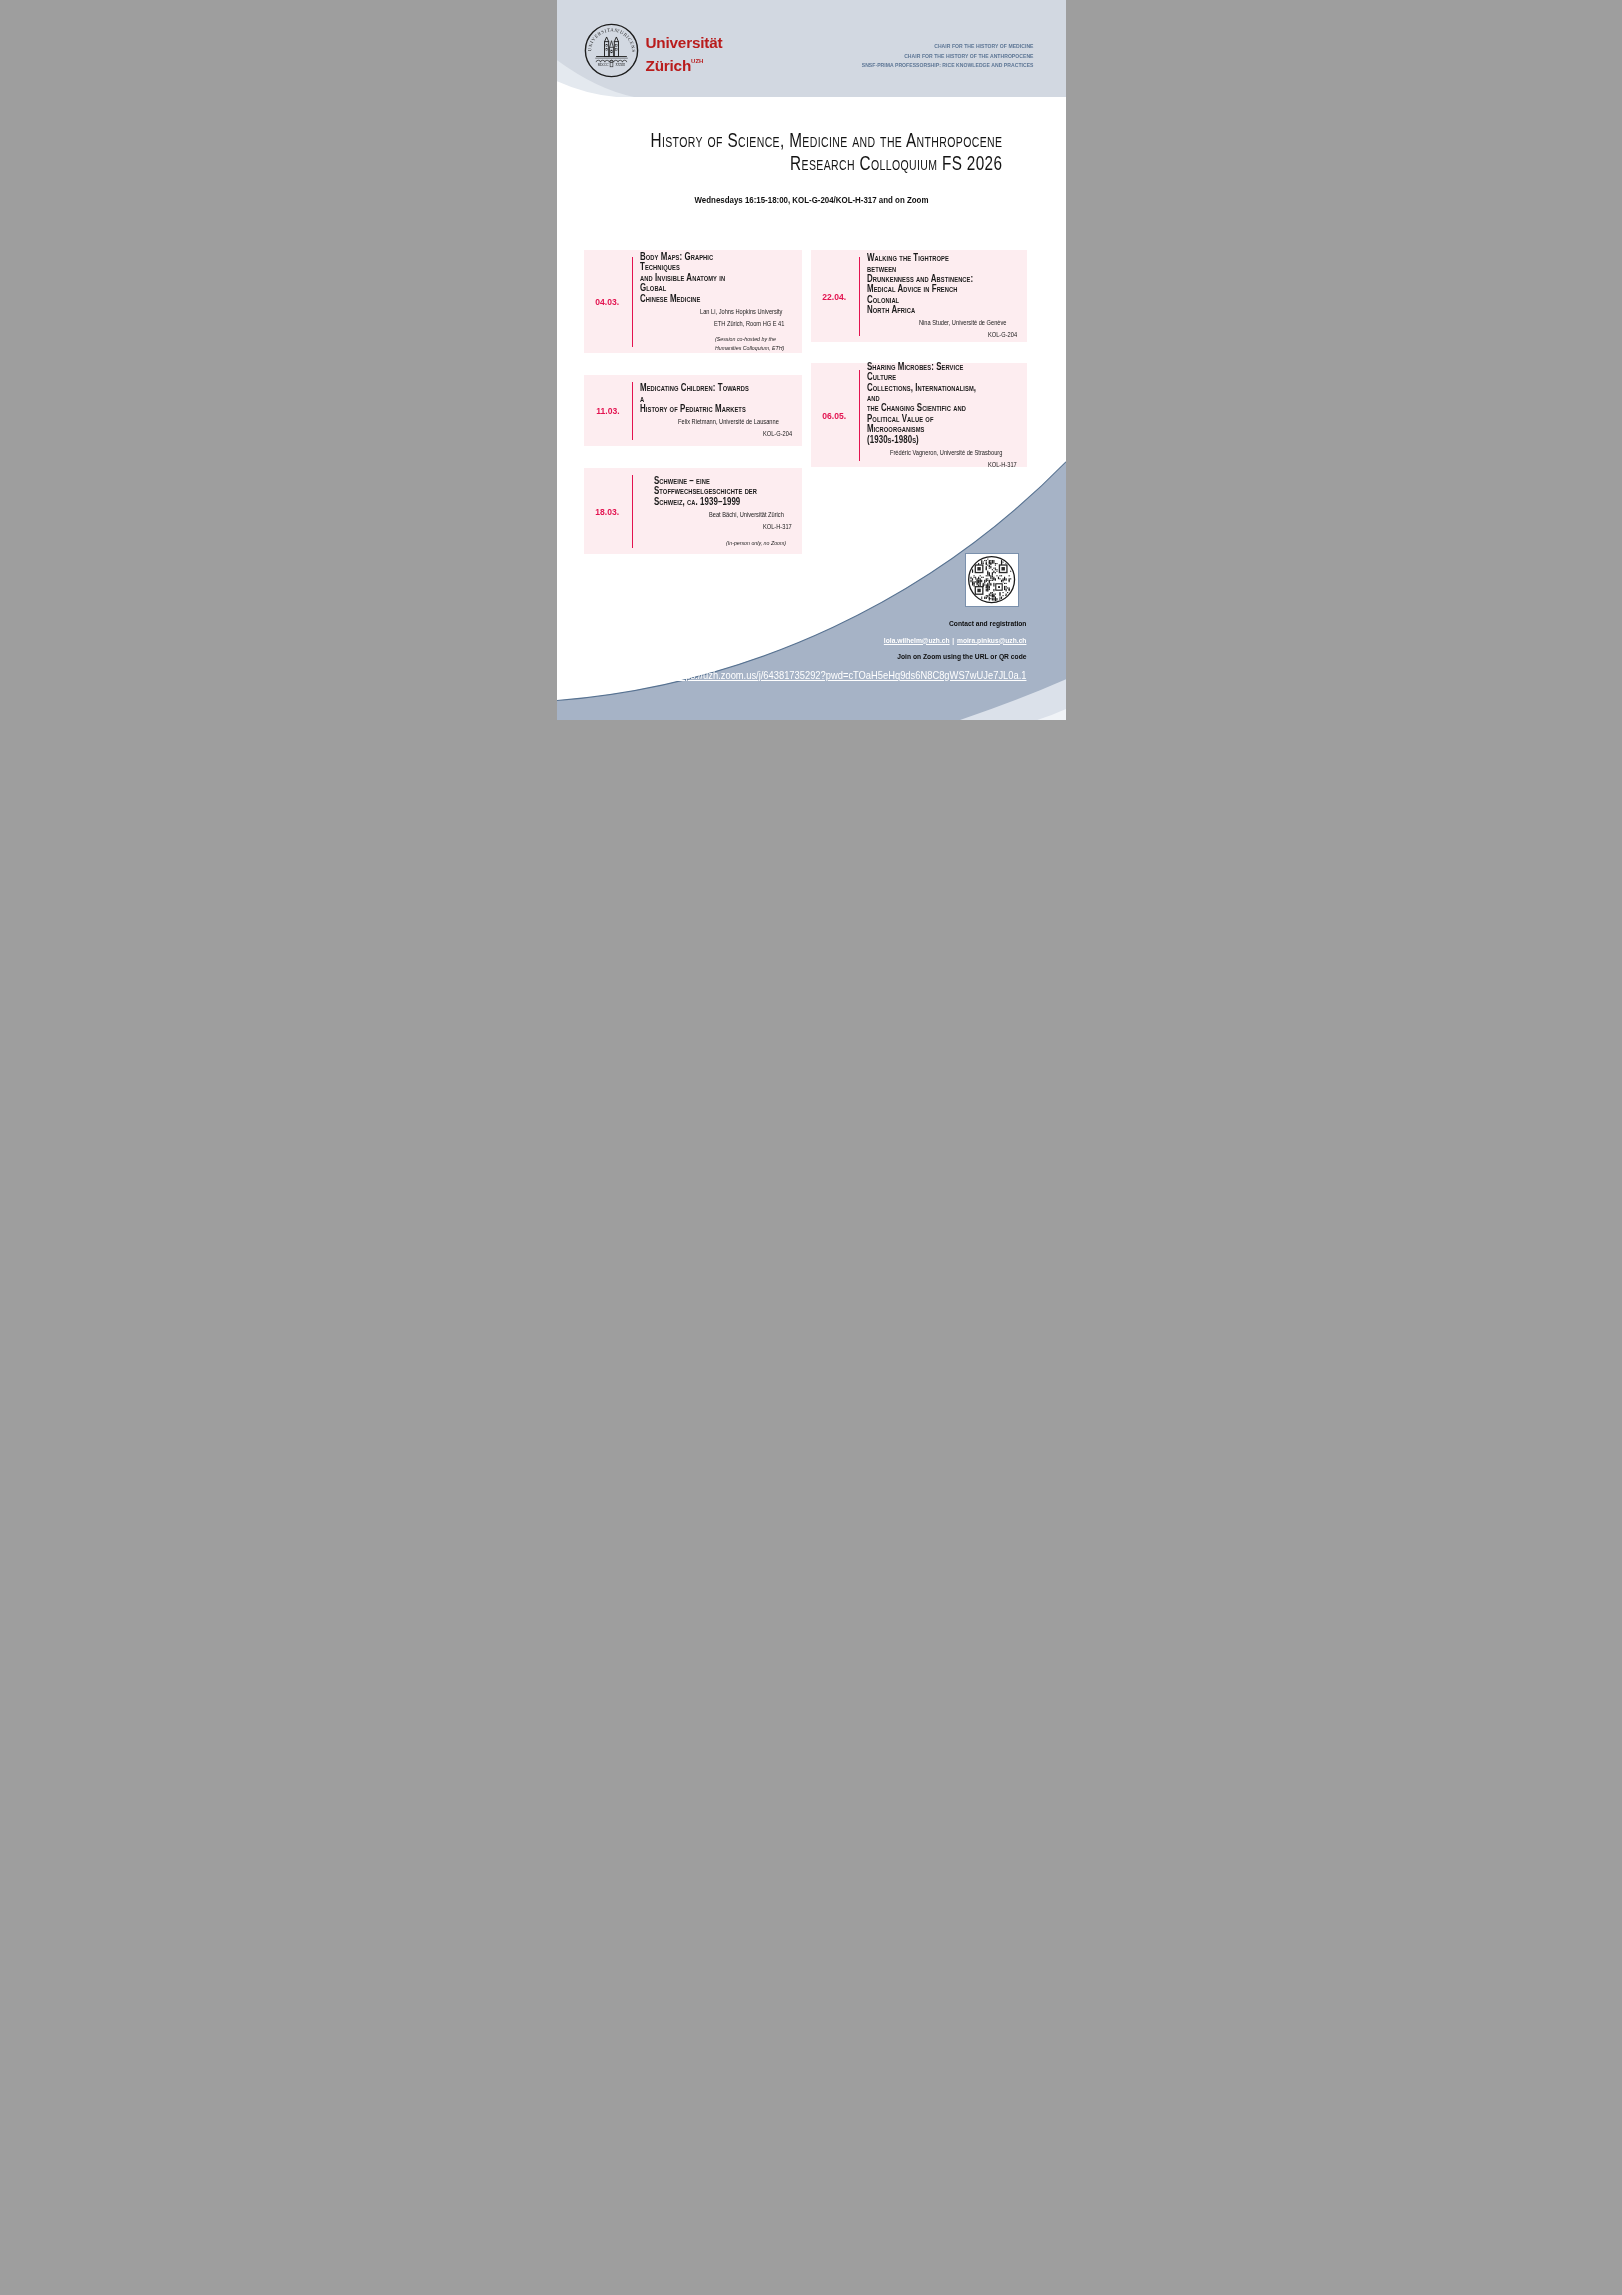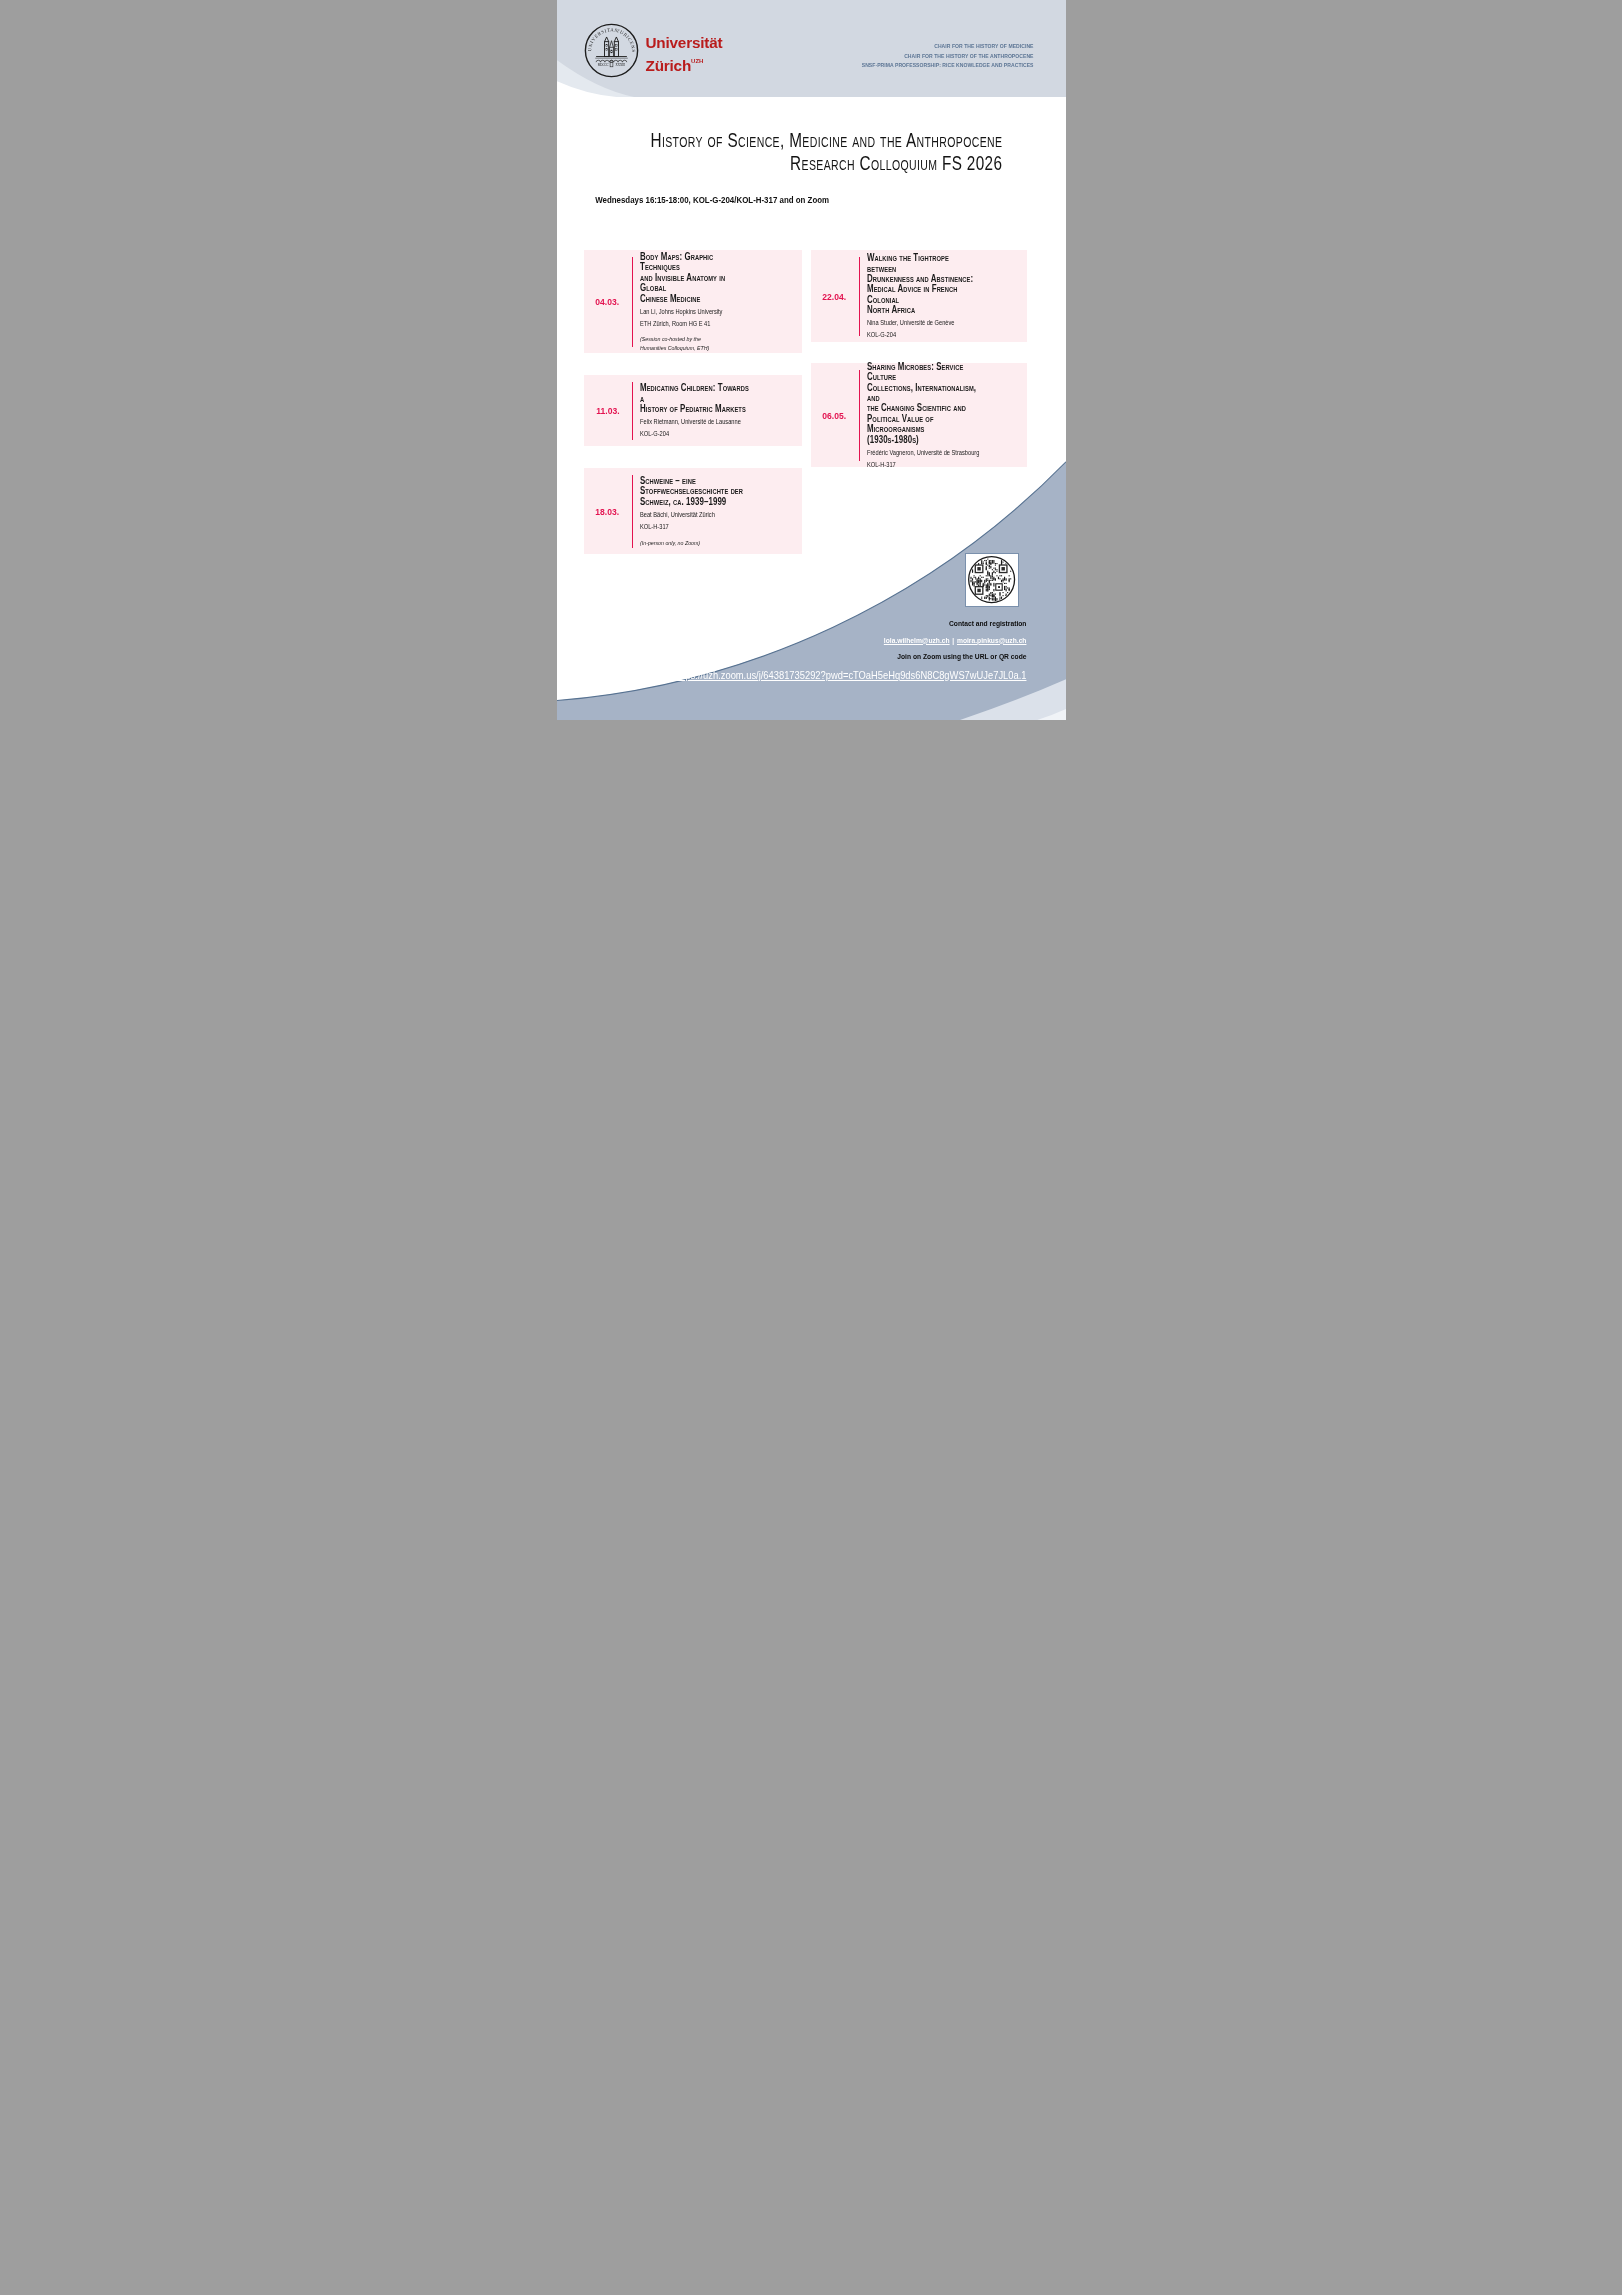--- a/index.html
+++ b/index.html
@@ -37,30 +37,30 @@
   .sx75c{transform:scaleX(.75);transform-origin:50% 0;}
   .sx82r{transform:scaleX(.82);transform-origin:100% 0;}
   .sx85{transform:scaleX(.85);transform-origin:0 0;}
   .sx85c{transform:scaleX(.85);transform-origin:50% 0;}
   .sx85r{transform:scaleX(.85);transform-origin:100% 0;}
   .sx90c{transform:scaleX(.9);transform-origin:50% 50%;}
 
   
   .main-title{position:absolute;left:0;right:0;top:129px;text-align:right;color:#131313;
               font-variant:small-caps;font-size:20.4px;line-height:23px;letter-spacing:0.5px;font-weight:400;}
-  .schedule{position:absolute;left:0;right:0;top:195px;color:#101010;
+  .schedule{position:absolute;left:0;right:0;top:195px;text-align:center;color:#101010;
             font-weight:bold;font-size:9.3px;}
 
   
   .card{position:absolute;background:var(--pink);display:flex;align-items:stretch;
         padding:6.5px 4.6px 6.5px 0;box-sizing:border-box;}
   .cdate{width:48px;flex:0 0 48px;display:flex;align-items:center;justify-content:center;
          color:var(--accent);font-weight:bold;font-size:9.5px;}
   .cbody{flex:1;border-left:1.6px solid var(--accent);padding-left:7.9px;
-         display:flex;flex-direction:column;justify-content:center;}
+         display:flex;flex-direction:column;justify-content:center;align-items:flex-end;}
   .ctitle{font-variant:small-caps;font-weight:bold;font-size:11px;line-height:10.4px;
           color:#191919;white-space:pre-line;letter-spacing:0.1px;}
   .cmeta{font-size:6.7px;color:#202020;line-height:8.8px;}
   .speaker{margin-top:4.6px;}
   .location{margin-top:3.2px;}
   .cnote{font-size:6.2px;font-style:italic;line-height:8.3px;margin-top:7px;
          white-space:pre-line;color:#1d1d1d;}
 
   .card1{left:27px;top:250px;width:218px;height:103px;}
   .card2{left:254px;top:250px;width:216px;height:92px;}

